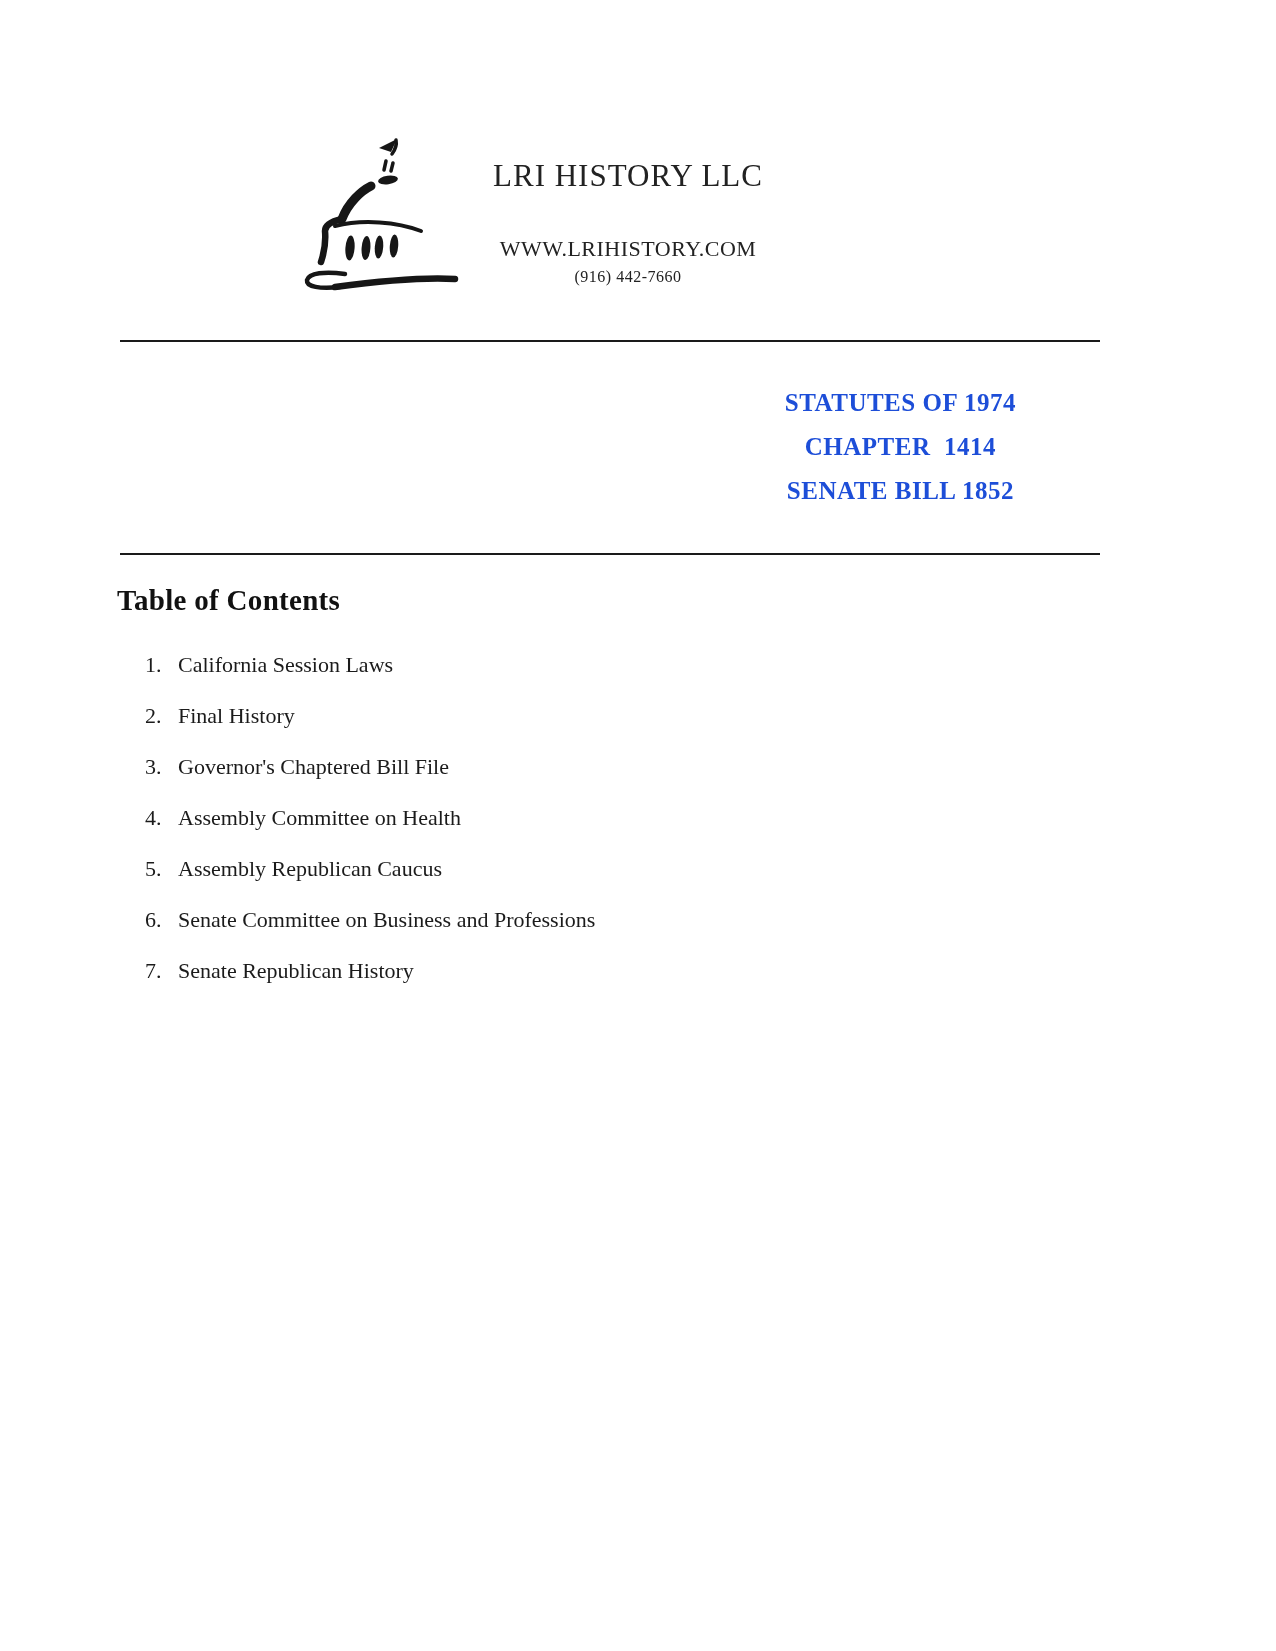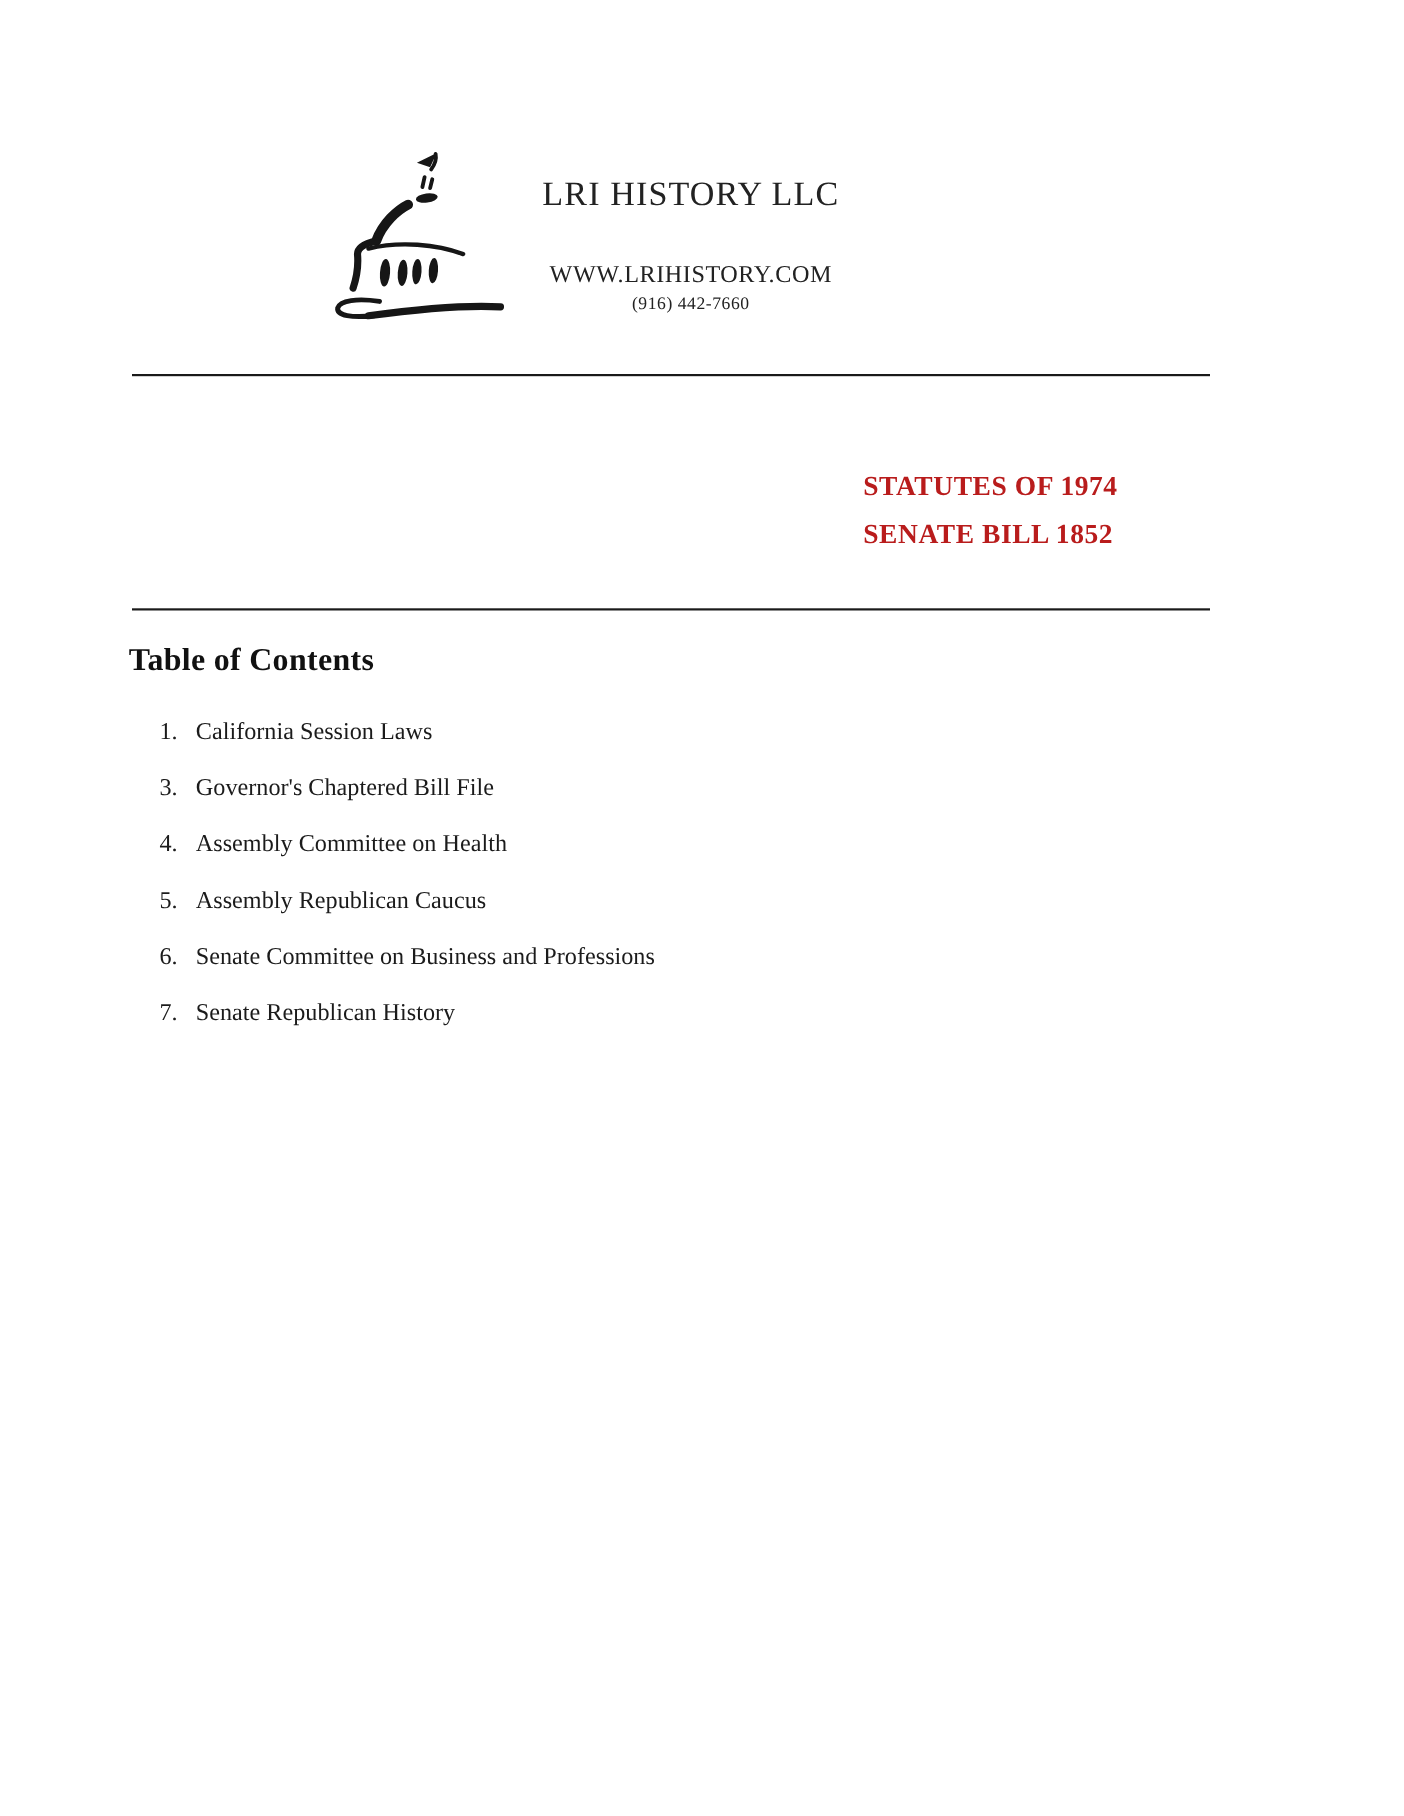--- a/index.html
+++ b/index.html
@@ -44,24 +44,23 @@
     background: #1a1a1a;
   }
   .rule-top    { top: 340px; }
   .rule-bottom { top: 553px; }
 
   
   .ref {
     position: absolute;
     top: 381px;
     right: 236px;
-    text-align: left;
+    text-align: center;
     font-weight: bold;
-    color: #b91c1c;
-    margin-top: 40px;
+    color: #1d4ed8;
   }
   .ref-line {
     font-size: 25px;
     line-height: 44px;
     white-space: pre; 
     letter-spacing: 0.5px;
   }
 
   
   .toc-heading {
@@ -127,30 +126,34 @@
   </div>
 
   <div class="head-text company">LRI HISTORY LLC</div>
   <div class="head-text website">WWW.LRIHISTORY.COM</div>
   <div class="head-text phone">(916) 442-7660</div>
 
   <div class="rule rule-top"></div>
 
   <div class="ref">
     <div class="ref-line">STATUTES OF 1974</div>
+    <div class="ref-line">CHAPTER  1414</div>
     <div class="ref-line">SENATE BILL 1852</div>
   </div>
 
   <div class="rule rule-bottom"></div>
 
   <h1 class="toc-heading">Table of Contents</h1>
 
   <ol class="toc-list">
     <li class="toc-item">
       <span class="toc-num">1.</span><span>California Session Laws</span>
+    </li>
+    <li class="toc-item">
+      <span class="toc-num">2.</span><span>Final History</span>
     </li>
     <li class="toc-item">
       <span class="toc-num">3.</span><span>Governor's Chaptered Bill File</span>
     </li>
     <li class="toc-item">
       <span class="toc-num">4.</span><span>Assembly Committee on Health</span>
     </li>
     <li class="toc-item">
       <span class="toc-num">5.</span><span>Assembly Republican Caucus</span>
     </li>

